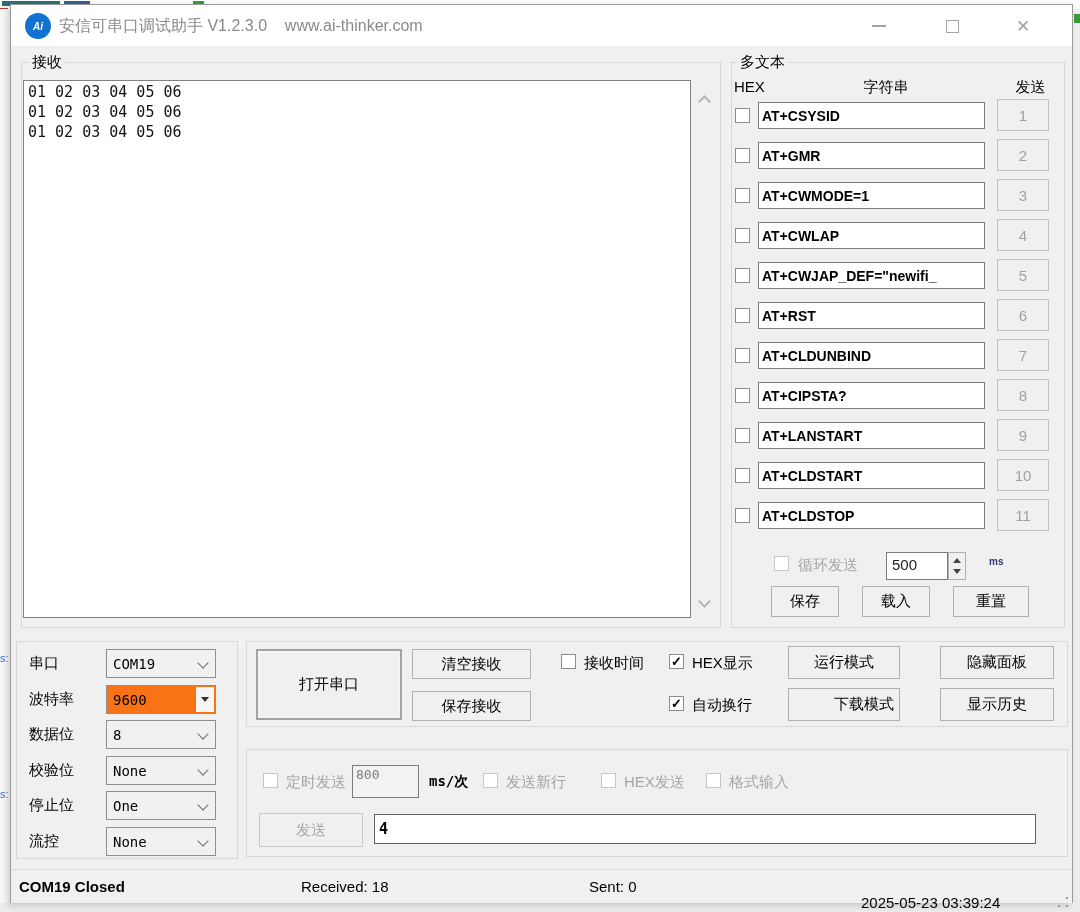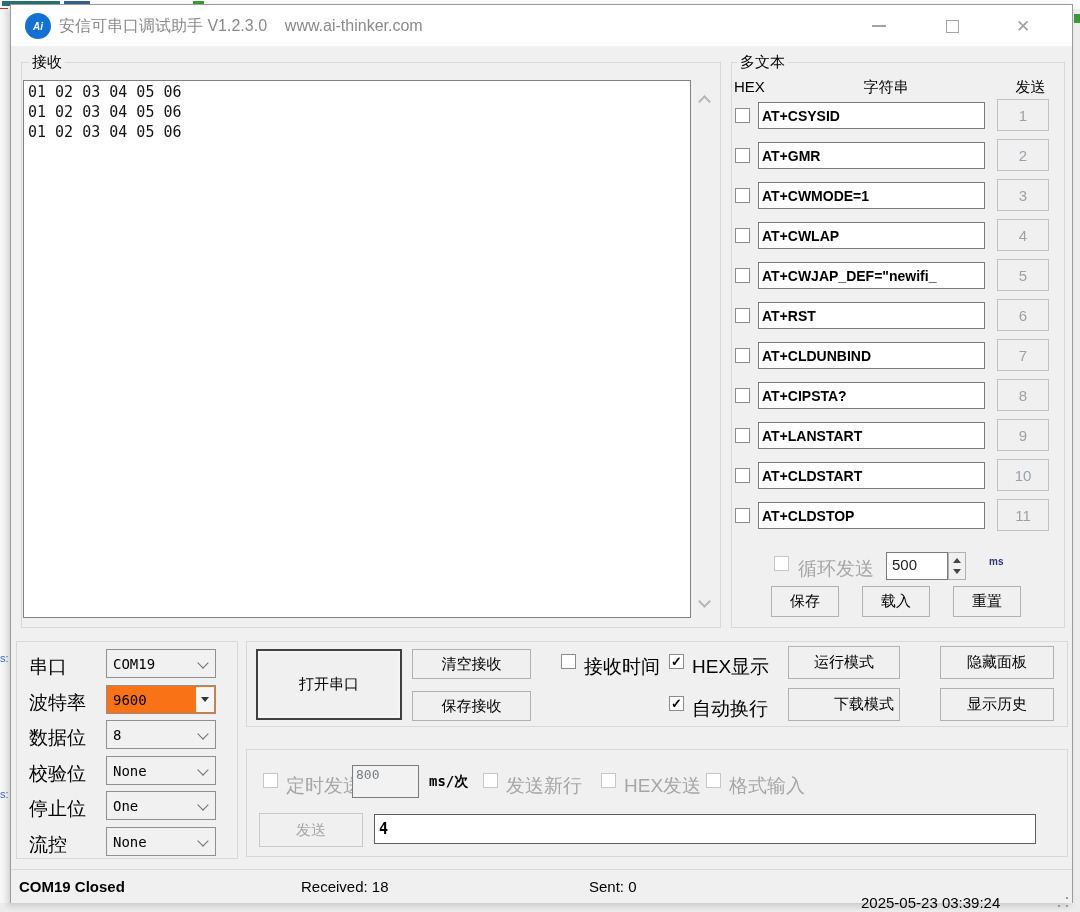--- a/index.html
+++ b/index.html
@@ -58,21 +58,21 @@
   .cb.checked::after { content:"✓"; font-weight:bold; margin-top:-1px; }
   .cb.disabled { border-color:#c7c7c7; }
   .mt-row .cb { left:2px; top:9px; }
   .mt-input { position:absolute; left:25px; top:3px; width:227px; height:27px;
               border:1px solid #7b7b7b; background:#fff; font-family:"Liberation Sans",sans-serif;
               font-size:14px; font-weight:700; color:#000; padding:0 3px; }
   .mt-btn { position:absolute; left:264px; top:0; width:52px; height:32px;
             background:#f0f0f0; border:1px solid #c2c2c2; color:#9da2a8; font-size:15px; }
   .btn { background:#f0f0f0; border:1px solid #b1b1b1; font-size:15px; color:#000;
          font-family:"Liberation Sans",sans-serif; }
-  .lbl { font-size:19px; color:#000; position:absolute; }
+  .lbl { font-size:15px; color:#000; position:absolute; }
   .lbl-dis { color:#a6a6a6; }
   .spin-box { position:absolute; left:875px; top:547px; width:62px; height:28px;
               border:1px solid #7b7b7b; background:#fff; font-size:15px; color:#222;
               padding:3px 0 0 5px; }
   .spin-btns { position:absolute; left:937px; top:547px; width:18px; height:28px;
                border:1px solid #b1b1b1; background:#f0f0f0; }
   .spin-btns .up, .spin-btns .dn { position:absolute; left:4px; width:0; height:0;
                border-left:4px solid transparent; border-right:4px solid transparent; }
   .spin-btns .up { top:5px; border-bottom:5px solid #444; }
   .spin-btns .dn { bottom:5px; border-top:5px solid #444; }
@@ -87,21 +87,21 @@
   .sel .chev { right:6px; top:9px; position:absolute; }
   .sel .chev::before { border-color:#6f6f6f; border-width:1px; width:7px; height:7px; }
   .sel-combo { background:#f97316; }
   .combo-btn { position:absolute; right:1px; top:1px; width:18px; height:25px; background:#f6f6f6;
                display:flex; align-items:center; justify-content:center; }
   .combo-btn::after { content:""; width:0; height:0; border-left:4px solid transparent;
                       border-right:4px solid transparent; border-top:5px solid #333; }
 
   
   .open-port { position:absolute; left:245px; top:644px; width:146px; height:71px;
-               border:2px solid #404040; box-shadow:inset 0 0 0 2px #f5f5f5; }
+               border:2px solid #a3a3a3; box-shadow:inset 0 0 0 2px #f5f5f5; }
   .dis-btn { background:#f0f0f0; border:1px solid #c9c9c9; color:#a6a6a6; font-size:15px; }
   .num-800 { position:absolute; left:341px; top:760px; width:67px; height:33px;
              border:1px solid #7b7b7b; background:#f2f2f2; color:#7b7f83;
              font-family:"DejaVu Sans Mono",monospace; font-size:13px; padding:1px 0 0 3px; }
   .send-input { position:absolute; left:363px; top:809px; width:662px; height:30px;
                 border:1px solid #5e5e5e; background:#fff; font-family:"DejaVu Sans Mono",monospace;
                 font-size:15px; font-weight:bold; color:#000; padding:0 4px; }
 
   
   .statusbar { position:absolute; left:0; top:864px; width:100%; height:34px;
@@ -215,21 +215,21 @@
   <span class="cb disabled" style="left:763px; top:551px; position:absolute;"></span>
   <span class="lbl lbl-dis" style="left:787px; top:551px;">循环发送</span>
   <div class="spin-box">500</div>
   <div class="spin-btns">
     <span class="up"></span>
     <span class="dn"></span>
   </div>
   <span class="ms-unit">ms</span>
   <button class="btn" style="position:absolute; left:760px; top:581px; width:68px; height:31px;">保存</button>
   <button class="btn" style="position:absolute; left:851px; top:581px; width:68px; height:31px;">载入</button>
-  <button class="btn" style="position:absolute; left:942px; top:581px; width:68px; height:31px;">重置</button>
+  <button class="btn" style="position:absolute; left:942px; top:581px; width:76px; height:31px;">重置</button>
 
   <div class="grp" style="left:5px; top:636px; width:222px; height:218px;"></div>
   <div class="ser-row" style="top:644px">
     <span class="lbl">串口</span>
     <div class="sel">
       <span>COM19</span>
       <span class="chev chev-down"></span>
     </div>
   </div>
   <div class="ser-row" style="top:680px">

